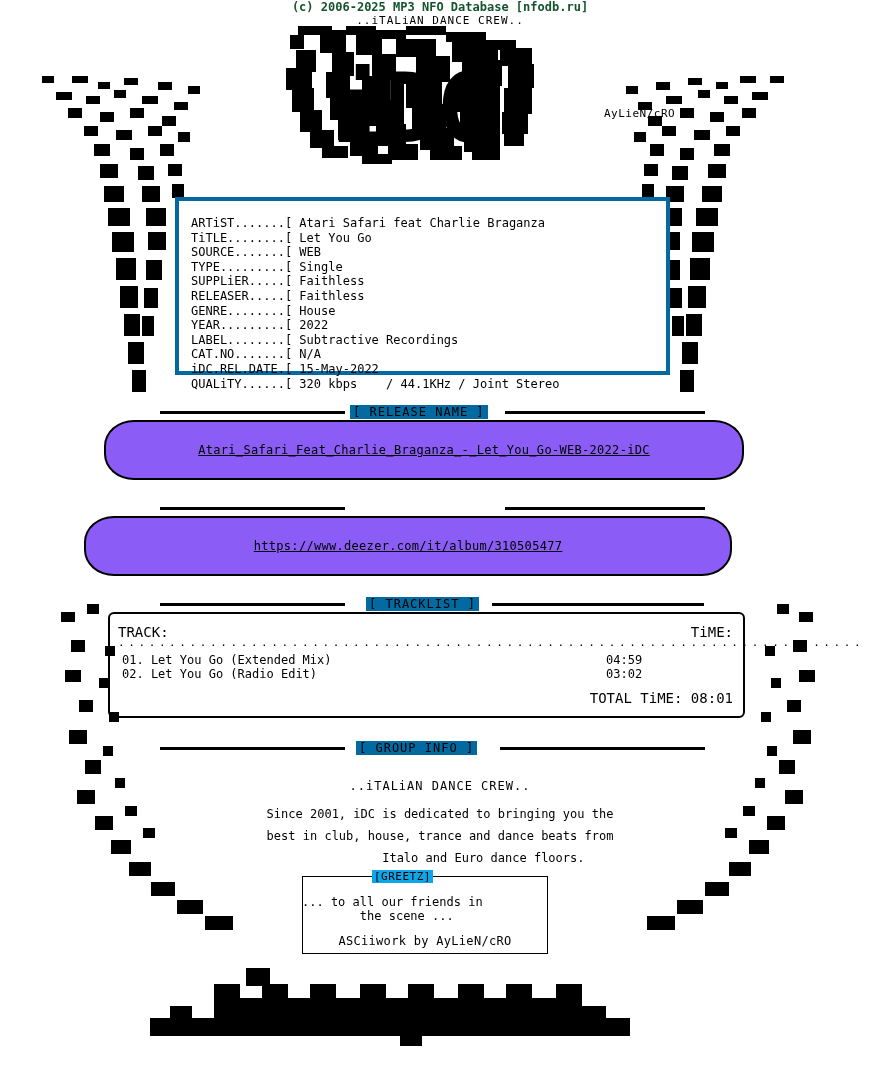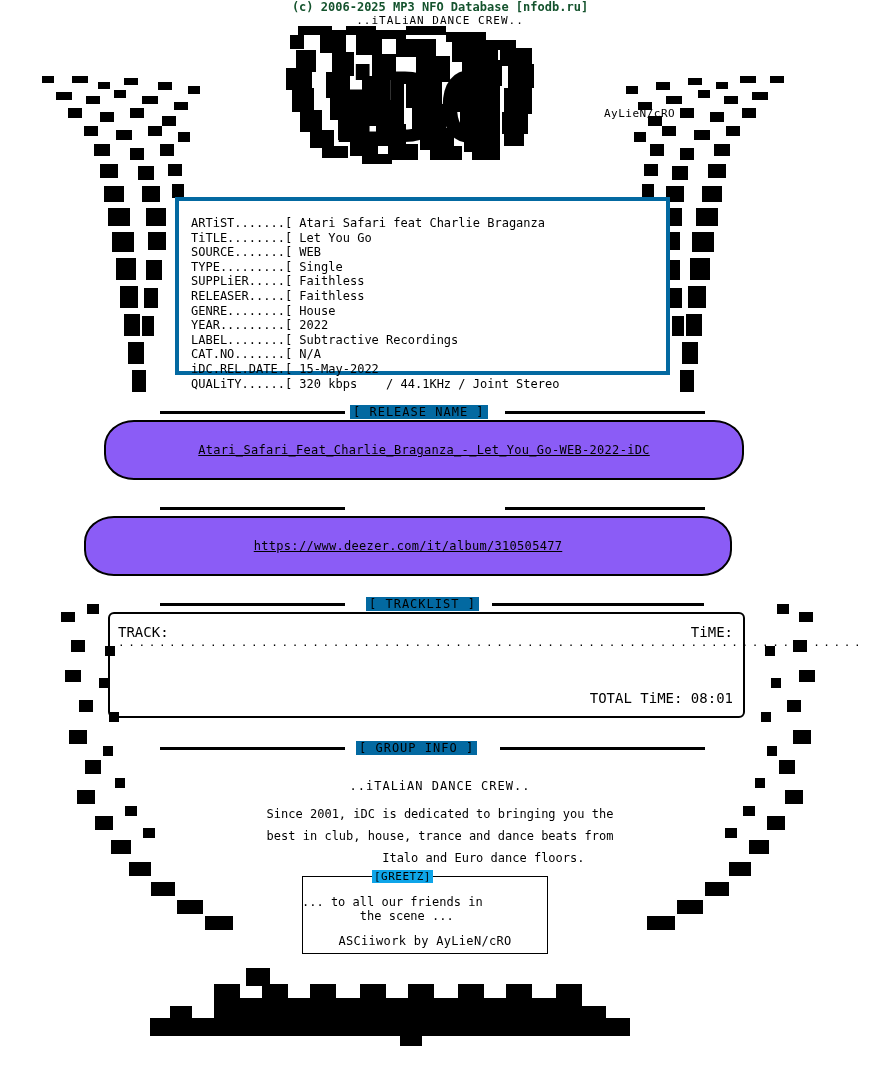--- a/index.html
+++ b/index.html
@@ -331,20 +331,22 @@
   <div class="centered-mono" style="margin-top:21px;">https://www.deezer.com/it/album/310505477</div>
 </div>
 
 <div class="hr-line" style="left:160px;top:603px;width:185px;"></div>
 <div class="hr-line" style="left:492px;top:603px;width:212px;"></div>
 <div class="sectionlabel" style="left:366px;top:597px;">[ TRACKLIST ]</div>
 <div class="panel-sq" style="left:108px;top:612px;width:637px;height:106px;border-radius:6px;">
   <div class="tl-head" style="left:8px;top:10px;">TRACK:</div>
   <div class="tl-head" style="right:10px;top:10px;margin-left:44px;">TiME:</div>
   <div class="tl-head" style="left:8px;top:22px;letter-spacing:3.6px;font-size:11px;">.........................................................................</div>
+  <div class="tracks" style="left:12px;top:40px;">01. Let You Go (Extended Mix)                                      04:59
+02. Let You Go (Radio Edit)                                        03:02</div>
   <div class="tl-head" style="right:10px;top:76px;">TOTAL TiME: 08:01</div>
 </div>
 
 <div class="hr-line" style="left:160px;top:747px;width:185px;"></div>
 <div class="hr-line" style="left:500px;top:747px;width:205px;"></div>
 <div class="sectionlabel" style="left:356px;top:741px;">[ GROUP INFO ]</div>
 
 <div class="grp-title" style="top:779px;">..iTALiAN DANCE CREW..</div>
 <div class="grp-text" style="top:803px;">Since 2001, iDC is dedicated to bringing you the
 best in club, house, trance and dance beats from

